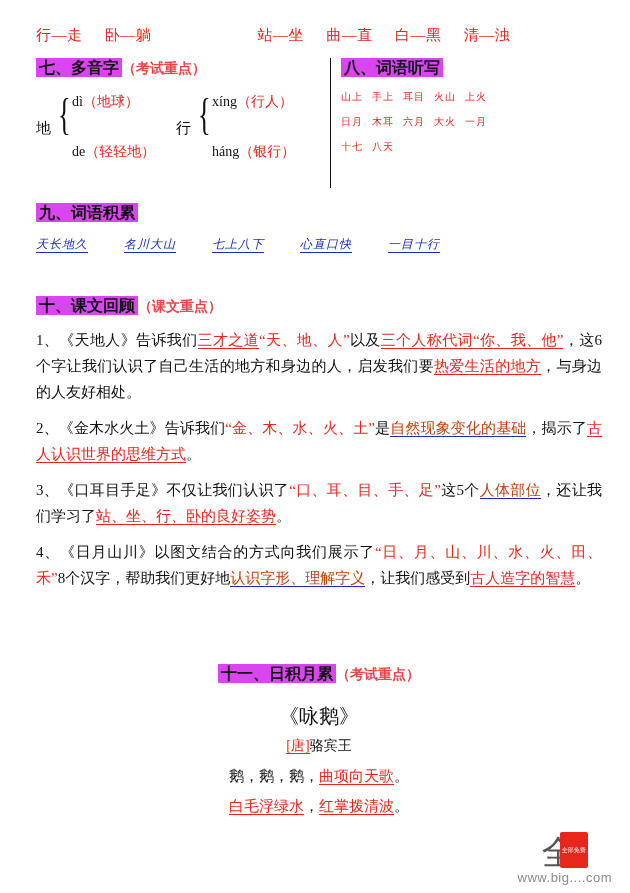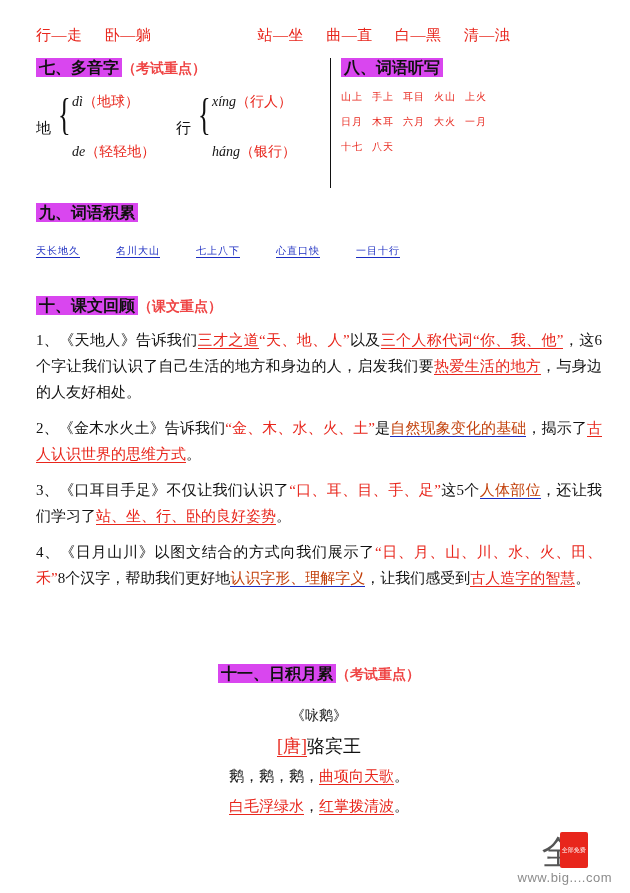--- a/index.html
+++ b/index.html
@@ -90,21 +90,21 @@
     transform-origin: left center;
   }
   .poly .r {
     position: absolute;
     left: 36px;
     font-size: 14px;
     white-space: nowrap;
   }
   .poly .r1 { top: 4px; }
   .poly .r2 { top: 54px; }
-  .pinyin { font-style: italic; color: #111; }
+  .pinyin { color: #111; }
 
   
   .sec8 {
     position: absolute;
     top: 58px;
     left: 330px;
     width: 162px;
     border-left: 1px solid #111;
     padding-left: 10px;
     min-height: 130px;
@@ -121,22 +121,23 @@
 
   
   .sec9 {
     position: absolute;
     top: 203px;
     left: 36px;
     width: 560px;
   }
   .sec9 .head { font-size: 16px; }
   .sec9 .idioms {
-    margin-top: 20px;
-    font-size: 10px;
+    margin-top: 12px;
+    font-size: 12px;
+    font-style: italic;
   }
   .sec9 .idioms .line {
     margin-bottom: 10px;
     white-space: nowrap;
   }
   .idiom {
     color: #1b2cc1;
     border-bottom: 1px solid #1b2cc1;
     padding-bottom: 1px;
     margin-right: 36px;
@@ -174,22 +175,22 @@
     left: 36px;
     width: 566px;
   }
   .sec11 .head { font-size: 16px; text-align: center; }
   .poem {
     margin-top: 16px;
     text-align: center;
     font-size: 15px;
     line-height: 30px;
   }
-  .poem .title { font-size: 14px; }
-  .poem .author { font-size: 18px; }
+  .poem .title { font-size: 20px; }
+  .poem .author { font-size: 14px; }
   .poem .author .dyn {
     color: #e8261c;
     border-bottom: 1px solid #e8261c;
   }
 
   
   .wm {
     position: absolute;
     right: 18px;
     bottom: 8px;

